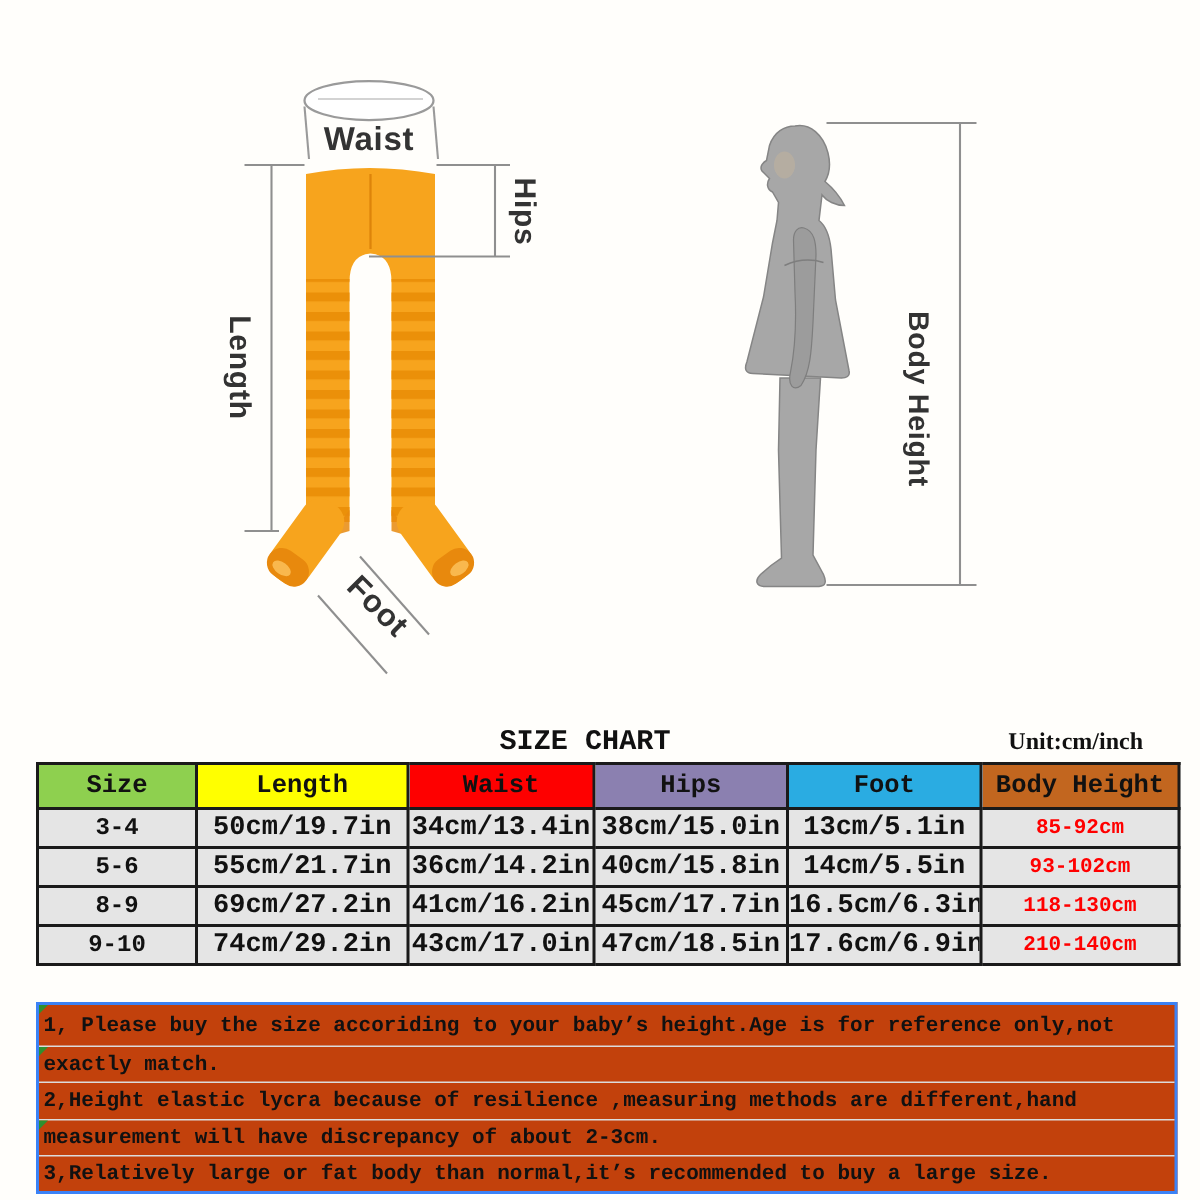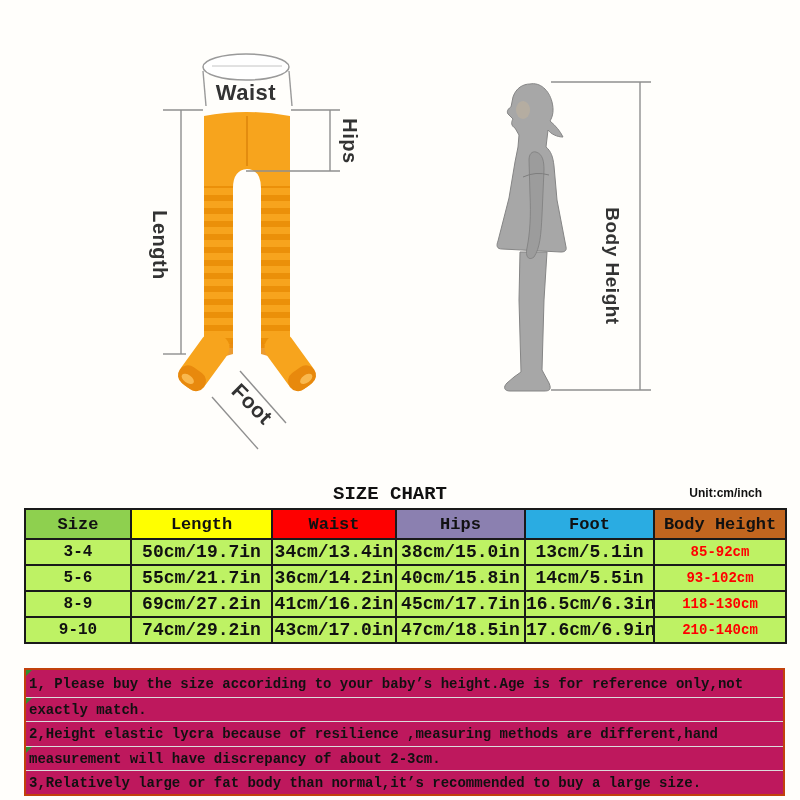--- a/index.html
+++ b/index.html
@@ -5,32 +5,32 @@
   html,body{margin:0;padding:0;background:#ffffff;}
   #page{position:relative;width:800px;height:800px;background:#fffefb;overflow:hidden;
         font-family:"Liberation Sans",sans-serif;}
   
   #illu{position:absolute;left:0;top:0;}
   .meas-label{fill:#333333;font-family:"Liberation Sans",sans-serif;font-weight:600;letter-spacing:.5px;}
   
   #chart-title{position:absolute;left:0;top:483px;width:800px;text-align:center;margin-left:-10px;
         font-family:"Liberation Mono","DejaVu Sans Mono",monospace;font-weight:bold;font-size:19px;color:#111;}
   #unit-label{position:absolute;right:38px;top:486px;
-        font-family:Liberation Sans, sans-serif;font-weight:bold;font-size:12px;color:#111;}
+        font-family:Liberation Serif, serif;font-weight:bold;font-size:16px;color:#111;}
   #size-table{position:absolute;left:24px;top:508px;width:761px;border-collapse:collapse;table-layout:fixed;
-        font-family:"Liberation Mono","DejaVu Sans Mono",monospace;font-weight:bold;background:#bef264;}
+        font-family:"Liberation Mono","DejaVu Sans Mono",monospace;font-weight:bold;background:#e5e5e5;}
   #size-table td,#size-table th{border:2px solid #1a1a1a;text-align:center;vertical-align:middle;
         padding:0;overflow:hidden;white-space:nowrap;}
   #size-table th{height:28px;font-size:17px;color:#111;font-weight:bold;}
   #size-table td{height:24px;font-size:18px;color:#111;}
   #size-table td.size-col{font-size:16px;}
   #size-table td.bh-col{font-size:14px;}
   
-  #notes{position:absolute;left:24px;top:668px;width:761px;height:128px;border:2px solid #c2410c;
-        background:#be185d;box-sizing:border-box;
+  #notes{position:absolute;left:24px;top:668px;width:761px;height:128px;border:2px solid #3b82f6;
+        background:#c2410c;box-sizing:border-box;
         font-family:"Liberation Mono","DejaVu Sans Mono",monospace;font-weight:bold;font-size:14px;color:#111;}
   .note-row{position:relative;box-sizing:border-box;display:flex;align-items:center;padding-left:3px;}
   .note-row.cont{}
   .note-row + .note-row{border-top:1px solid #dcdcdc;}
   .r1{height:27px;} .r2{height:24px;} .r3{height:25px;} .r4{height:24px;} .r5{height:24px;align-items:center;}
   .cell-flag{position:absolute;left:0;top:0;width:0;height:0;
         border-top:6px solid #2f8f2f;border-right:6px solid transparent;}
 </style>
 </head>
 <body>

